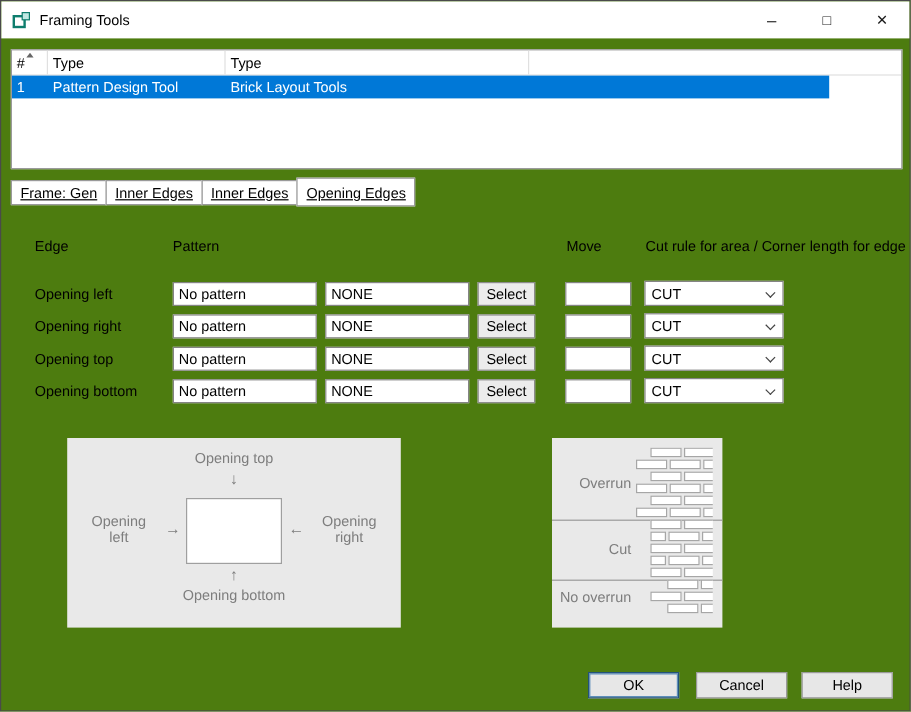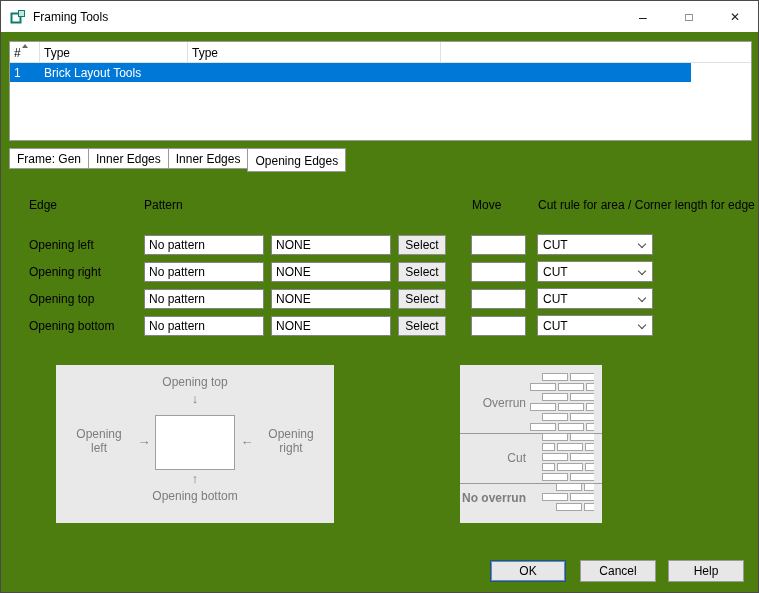--- a/index.html
+++ b/index.html
@@ -56,21 +56,21 @@
   }
   .tt-row {
     display: flex; height: 19px; align-items: center;
     background: #0078d7; color: #fff; width: 681px;
   }
   .tt-cell { padding: 0 4px; white-space: nowrap; overflow: hidden; }
 
   
   .tabs {
     position: absolute; left: 8px; top: 147px; height: 24px;
-    display: flex; align-items: flex-start;
+    display: flex; align-items: center; text-decoration: underline;
   }
   .tab {
     border: 1px solid #9a9a9a; background: #fff;
     height: 21px; padding: 3px 7px 0 7px; margin-right: -1px;
     white-space: nowrap; cursor: default;
   }
   .tab.active { height: 24px; padding-top: 5px; position: relative; z-index: 2; }
 
   
   .col-header { position: absolute; white-space: nowrap; }
@@ -121,21 +121,21 @@
   .od-bottom-label { position: absolute; top: 124px; left: 0; right: 0; text-align: center; }
 
   
   .cutrule-diagram {
     position: absolute; left: 459px; top: 364px; width: 142px; height: 158px;
     background: #e9e9e9; color: #7d7d7d;
   }
   .cd-label { position: absolute; left: 0; width: 66px; text-align: right; white-space: nowrap; }
   .cd-l0 { top: 31px; }
   .cd-l1 { top: 86px; }
-  .cd-l2 { top: 126px; font-weight: bold; }
+  .cd-l2 { top: 126px; }
   .cd-divider { position: absolute; left: 0; right: 0; height: 1px; background: #9a9a9a; }
   .cd-d0 { top: 68px; }
   .cd-d1 { top: 118px; }
   .brick-wall {
     position: absolute; right: 8px; top: 8px; width: 64px; height: 142px;
     overflow: hidden;
   }
   .br { height: 10px; white-space: nowrap; line-height: 0; }
   .br i {
     display: inline-block; width: 26px; height: 8px;
@@ -182,20 +182,21 @@
       <div class="tt-hcell c0">
         <span>#</span>
         <span class="sort-caret"></span>
       </div>
       <div class="tt-hcell c1">Type</div>
       <div class="tt-hcell c3">Type</div>
       <div class="tt-hfill"></div>
     </div>
     <div class="tt-row">
       <div class="tt-cell c0">1</div>
+      <div class="tt-cell c1">Pattern Design Tool</div>
       <div class="tt-cell c2">Brick Layout Tools</div>
     </div>
   </div>
 
   <div class="tabs">
     <div class="tab">Frame: Gen</div>
     <div class="tab">Inner Edges</div>
     <div class="tab">Inner Edges</div>
     <div class="tab active">Opening Edges</div>
   </div>

